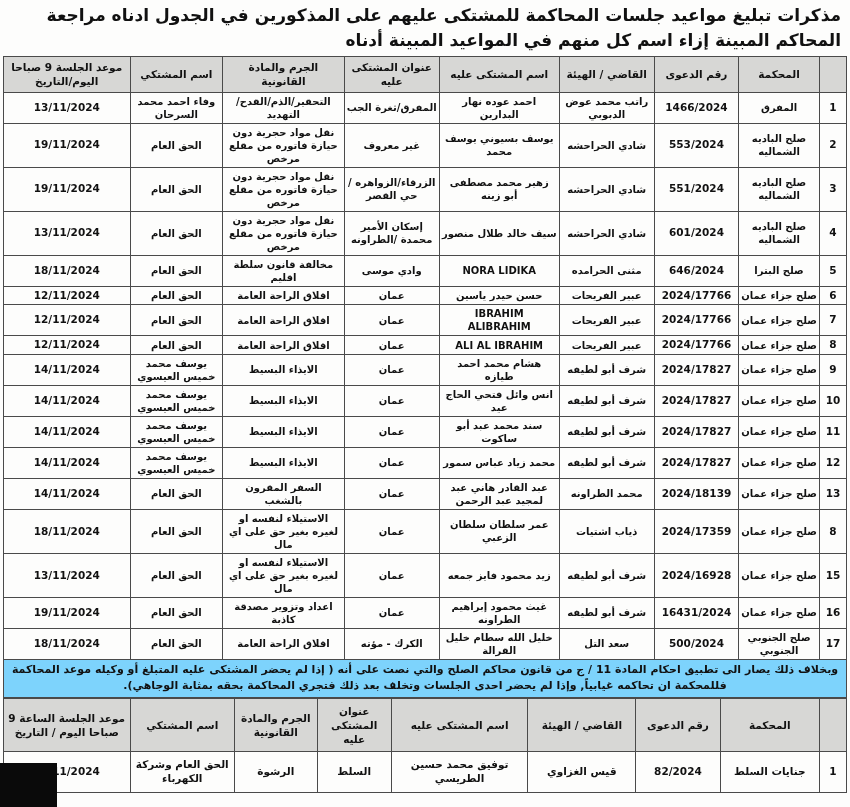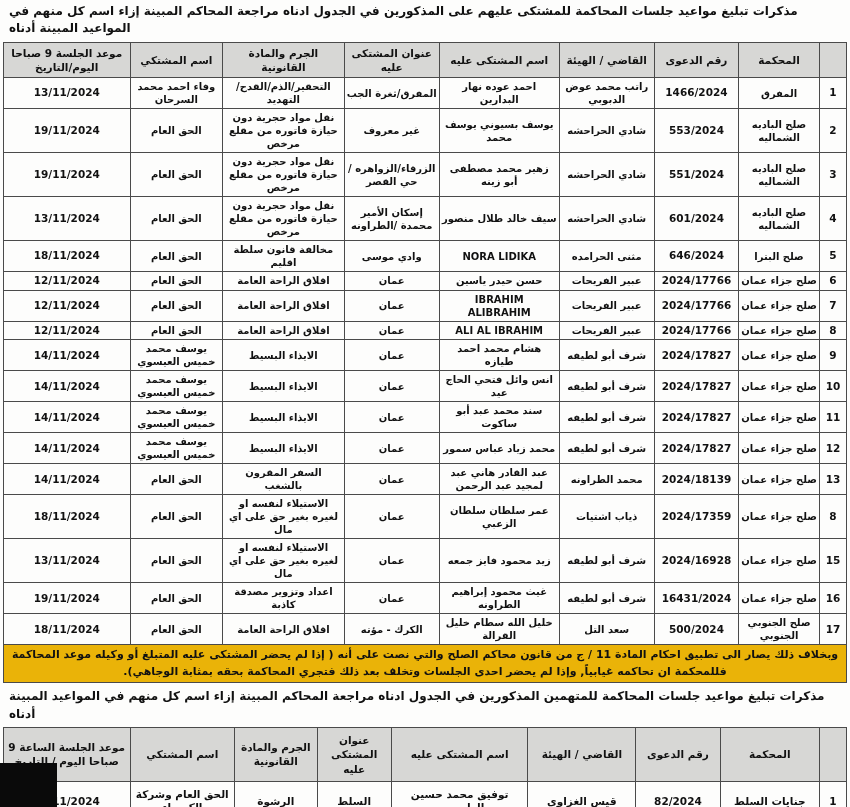--- a/index.html
+++ b/index.html
@@ -9,23 +9,23 @@
     margin:0 auto;
     background:#fdfdfc;
     box-sizing:border-box;
     padding:2px 3px;
     overflow:hidden;
     font-family:"DejaVu Sans","Liberation Sans",sans-serif;
     color:#111;
     direction:rtl;
   }
   .doc-title{
-    font-size:12px;
+    font-size:17px;
     font-weight:bold;
-    text-align:left;
+    text-align:right;
     line-height:1.45;
     margin:1px 6px 4px 6px;
   }
   table{
     width:100%;
     border-collapse:collapse;
     table-layout:fixed;
   }
   th,td{
     border:1px solid #4a4a4a;
@@ -46,21 +46,21 @@
     line-height:1.3;
   }
   #t1 td{padding:2px 2px;}
   #t2 td{padding:6px 2px;font-size:10.5px;}
   #t2 th{padding:5px 2px;}
   td.c-num{font-size:10.5px;}
   .note-cell{
     font-size:11px;
     line-height:1.5;
     padding:3px 8px;
-    background:#eab308;
+    background:#7dd3fc;
   }
   .second-title{margin-top:5px;}
   .redaction{
     position:absolute;
     left:0;bottom:0;
     width:57px;height:44px;
     background:#0a0a0a;
   }
 </style>
 </head>
@@ -284,21 +284,20 @@
           <td class="c-num">18/11/2024</td>
         </tr>
       </tbody>
     <tbody>
       <tr>
         <td colspan="9" class="note-cell">وبخلاف ذلك يصار الى تطبيق احكام المادة 11 / ج من قانون محاكم الصلح والتي نصت على أنه ( إذا لم يحضر المشتكى عليه المتبلغ أو وكيله موعد المحاكمة فللمحكمة ان تحاكمه غيابياً, وإذا لم يحضر احدى الجلسات وتخلف بعد ذلك فتجري المحاكمة بحقه بمثابة الوجاهي).</td>
       </tr>
     </tbody>
   </table>
 
-  <div class="doc-title second-title">مذكرات تبليغ مواعيد جلسات المحاكمة للمتهمين المذكورين في الجدول ادناه مراجعة المحاكم المبينة إزاء اسم كل منهم في المواعيد المبينة أدناه</div>
 
   <table id="t2">
     <colgroup>
       <col style="width:3.2%">
         <col style="width:11.8%">
         <col style="width:10%">
       <col style="width:12.8%">
         <col style="width:16.2%">
         <col style="width:8.8%">
       <col style="width:9.8%">

